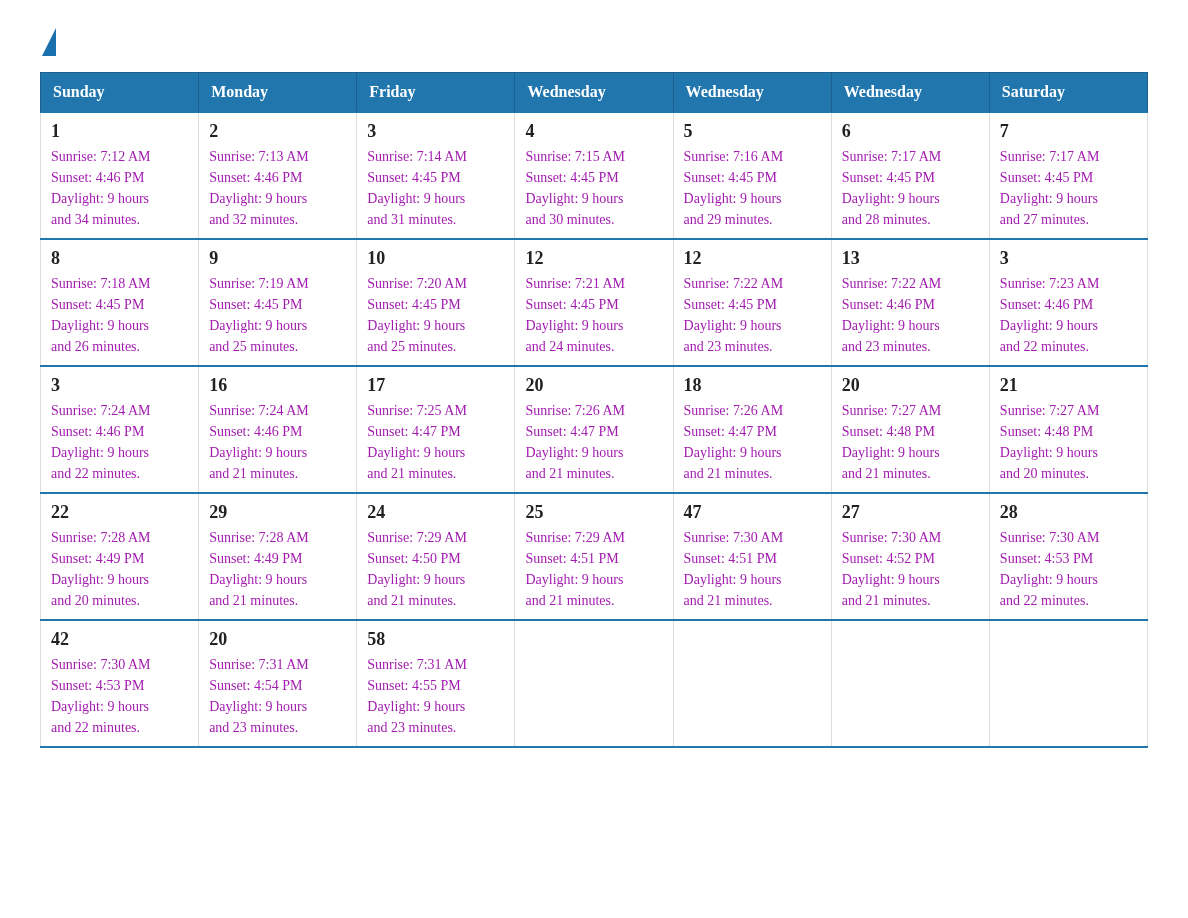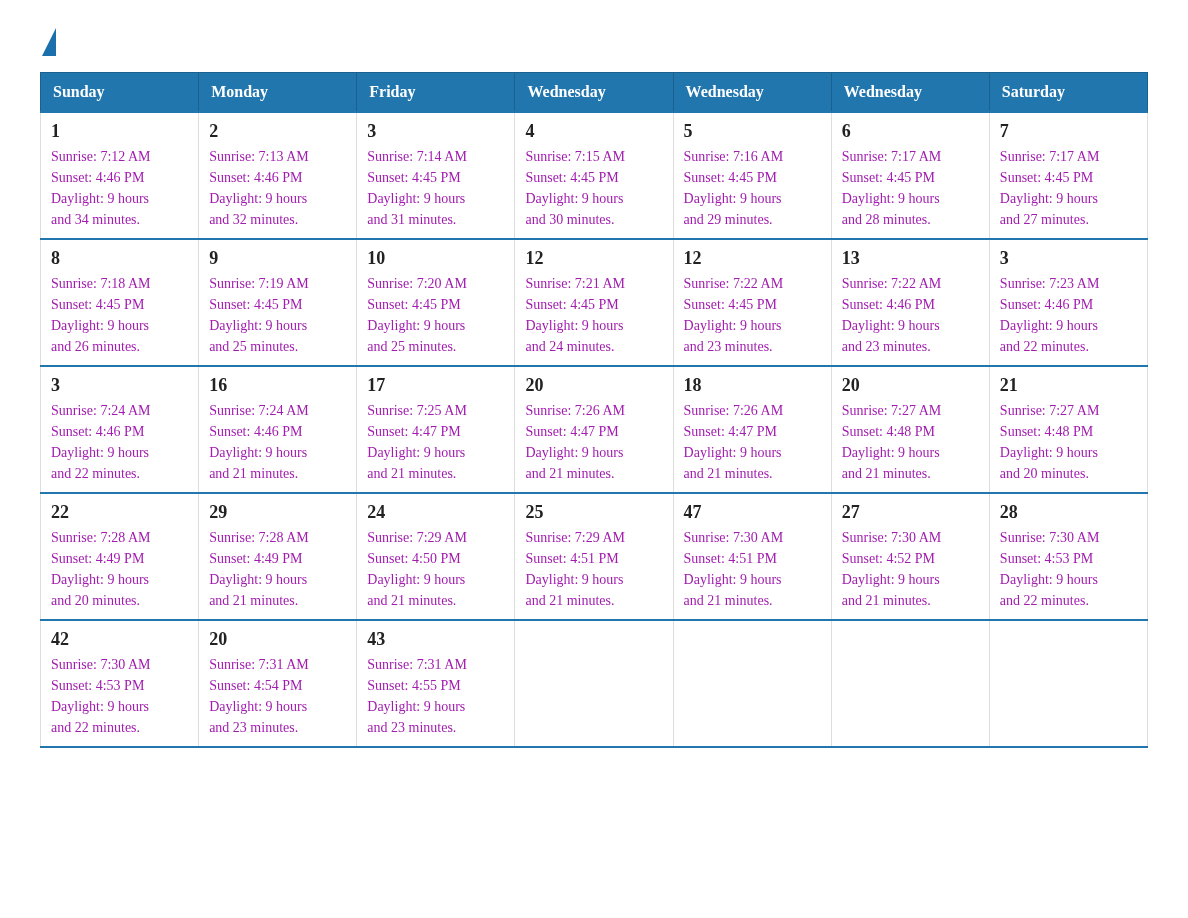--- a/index.html
+++ b/index.html
@@ -374,21 +374,21 @@
       </td>
         <td>
         <span class="day-number">20</span>
         <div class="day-info">
           <span>Sunrise:</span> 7:31 AM<br>
           <span>Sunset:</span> 4:54 PM<br>
           <span>Daylight:</span> 9 hours <br>and 23 minutes.
         </div>
       </td>
         <td>
-        <span class="day-number">43</span>
+        <span class="day-number">58</span>
         <div class="day-info">
           <span>Sunrise:</span> 7:31 AM<br>
           <span>Sunset:</span> 4:55 PM<br>
           <span>Daylight:</span> 9 hours <br>and 23 minutes.
         </div>
       </td>
         <td class="empty-cell"></td>
         <td class="empty-cell"></td>
         <td class="empty-cell"></td>
         <td class="empty-cell"></td>

